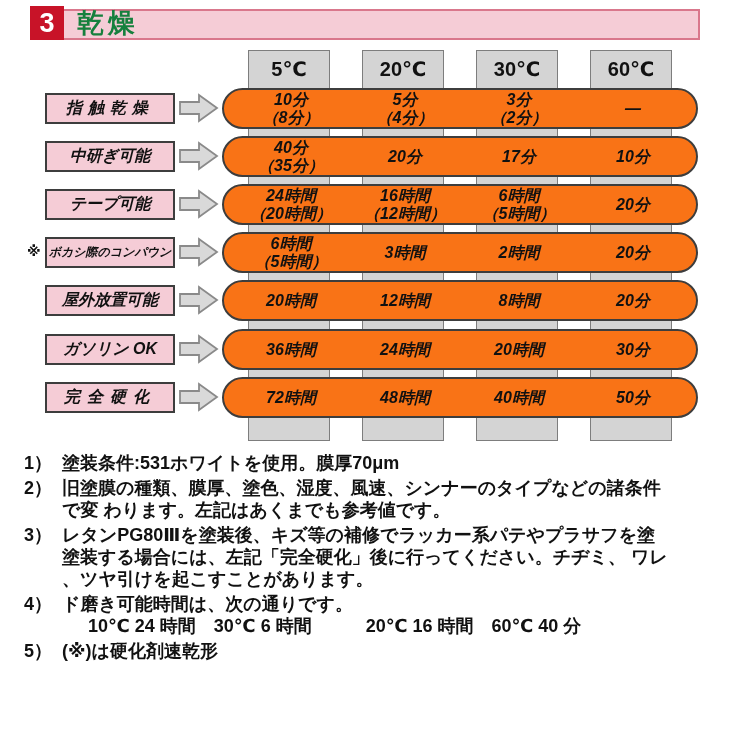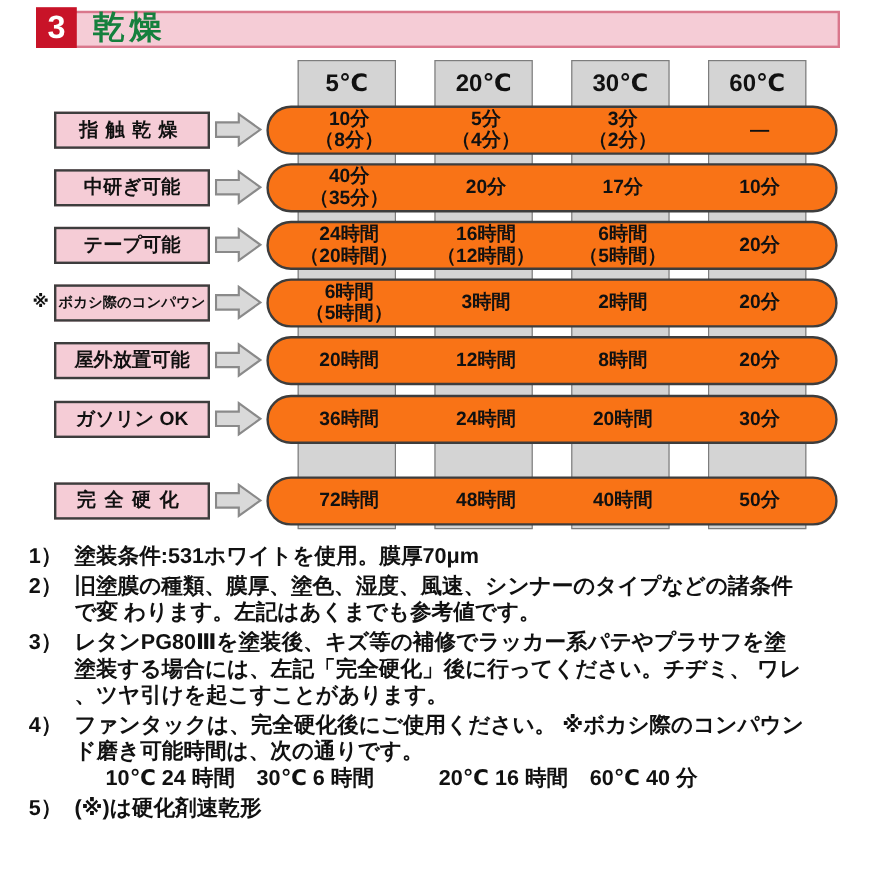--- a/index.html
+++ b/index.html
@@ -13,21 +13,21 @@
   .sec-badge{position:absolute;left:30px;top:6px;width:34px;height:34px;
     background:#c81328;color:#ffffff;font-weight:bold;font-size:27px;
     display:flex;align-items:center;justify-content:center;}
   .sec-title{position:absolute;left:77px;top:7px;height:32px;display:flex;align-items:center;
     font-size:27px;font-weight:bold;letter-spacing:4px;color:#15803d;}
   
   .col{position:absolute;top:50px;height:389px;width:80px;
     background:#d4d4d4;border:1px solid #7d7d7d;}
   .temp{position:absolute;top:57px;width:82px;text-align:center;
     font-size:20px;font-weight:bold;color:#111;}
-  .rows .row{position:absolute;left:0;width:650px;height:41px;}
+  .rows .row{position:absolute;left:0;width:650px;height:41px;font-style:italic;}
   .pill{position:absolute;left:222px;top:0;width:472px;height:37px;
     background:#f97316;border:2px solid #3d3d3d;border-radius:21px;}
   .cell{position:absolute;top:0;height:100%;width:112px;
     display:flex;align-items:center;justify-content:center;text-align:center;
     font-size:16px;line-height:18px;font-weight:bold;white-space:pre-line;color:#111;}
   .c0{left:11px}.c1{left:125px}.c2{left:239px}.c3{left:353px}
   .rowlabel{position:absolute;left:45px;top:5px;width:126px;height:27px;
     background:#f5ccd6;border:2px solid #3d3d3d;
     display:flex;align-items:center;justify-content:center;
     font-size:16px;font-weight:bold;color:#111;}
@@ -146,21 +146,21 @@
           <polygon points="1,9 20,9 20,2 38,15 20,28 20,21 1,21" fill="#d9d9d9" stroke="#8a8a8a" stroke-width="1.8"></polygon>
         </svg>
       <div class="pill">
         <div class="cell c0">36時間</div>
         <div class="cell c1">24時間</div>
         <div class="cell c2">20時間</div>
         <div class="cell c3">30分</div>
       </div>
     </div>
 
-    <div class="row" style="top:397px">
+    <div class="row" style="top:377px">
       <div class="rowlabel">完全硬化</div>
       <svg class="arrow" width="40" height="30">
           <polygon points="1,9 20,9 20,2 38,15 20,28 20,21 1,21" fill="#d9d9d9" stroke="#8a8a8a" stroke-width="1.8"></polygon>
         </svg>
       <div class="pill">
         <div class="cell c0">72時間</div>
         <div class="cell c1">48時間</div>
         <div class="cell c2">40時間</div>
         <div class="cell c3">50分</div>
       </div>
@@ -190,21 +190,20 @@
       <div class="flines">
         <div>レタンPG80Ⅲを塗装後、キズ等の補修でラッカー系パテやプラサフを塗</div>
         <div>塗装する場合には、左記「完全硬化」後に行ってください。チヂミ、 ワレ</div>
         <div>、ツヤ引けを起こすことがあります。</div>
       </div>
     </div>
 
     <div class="fitem">
       <div class="fnum">4）</div>
       <div class="flines">
-        <div>ファンタックは、完全硬化後にご使用ください。 ※ボカシ際のコンパウン</div>
         <div>ド磨き可能時間は、次の通りです。</div>
         <div class="indent-line">10℃ 24 時間　30℃ 6 時間　　　20℃ 16 時間　60℃ 40 分</div>
       </div>
     </div>
 
     <div class="fitem">
       <div class="fnum">5）</div>
       <div class="flines">
         <div>(※)は硬化剤速乾形</div>
       </div>

